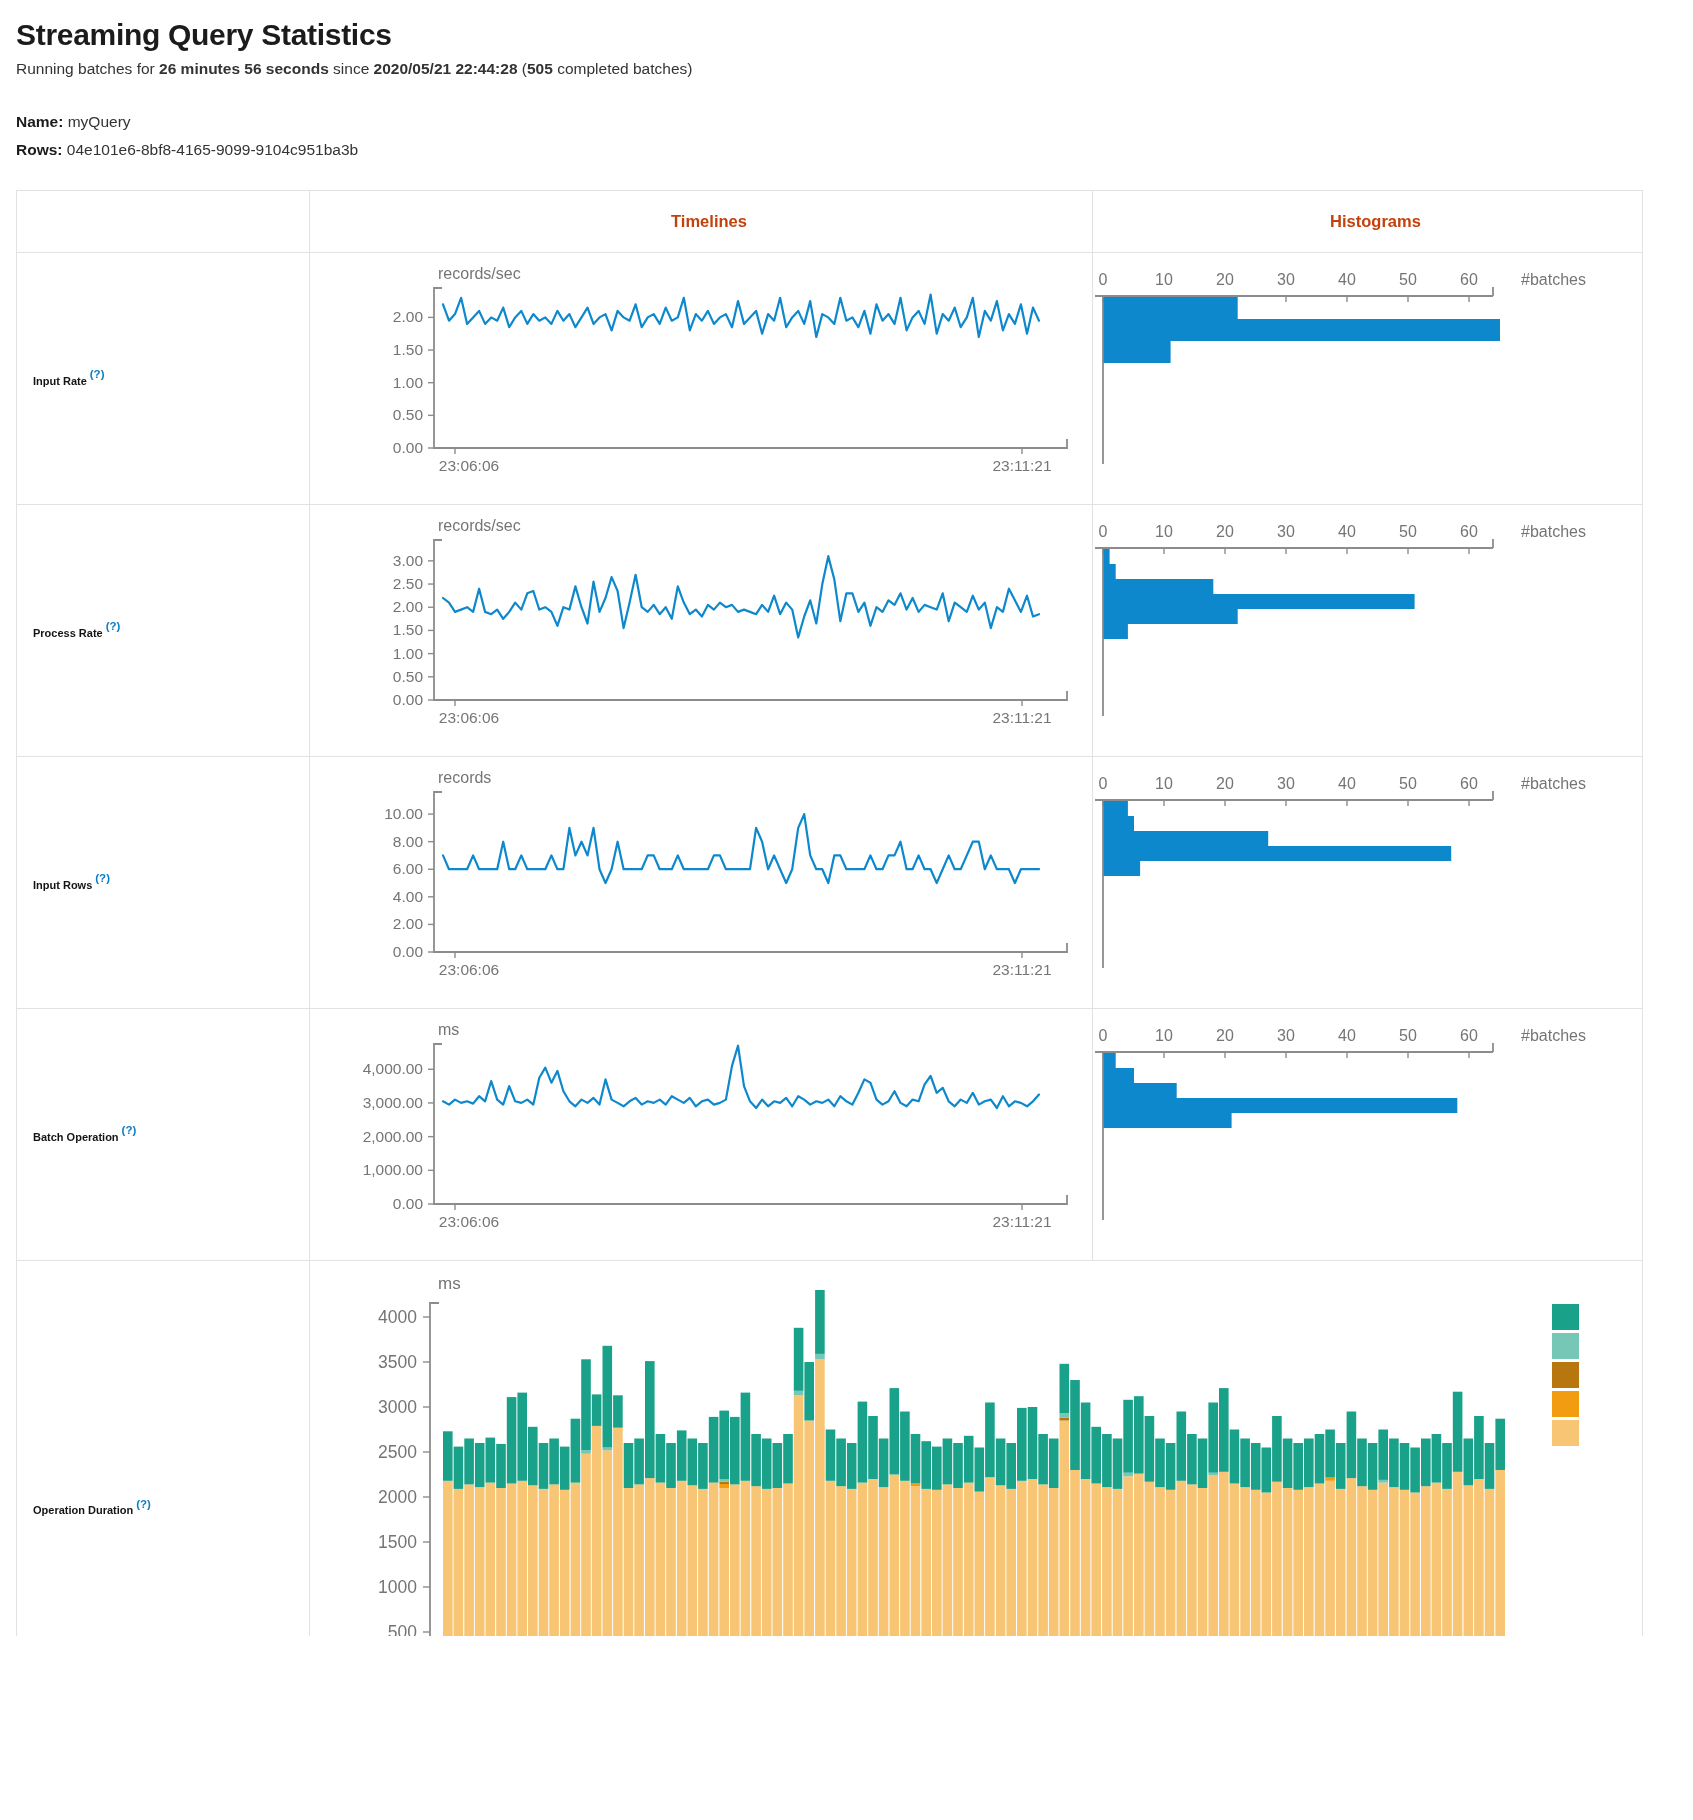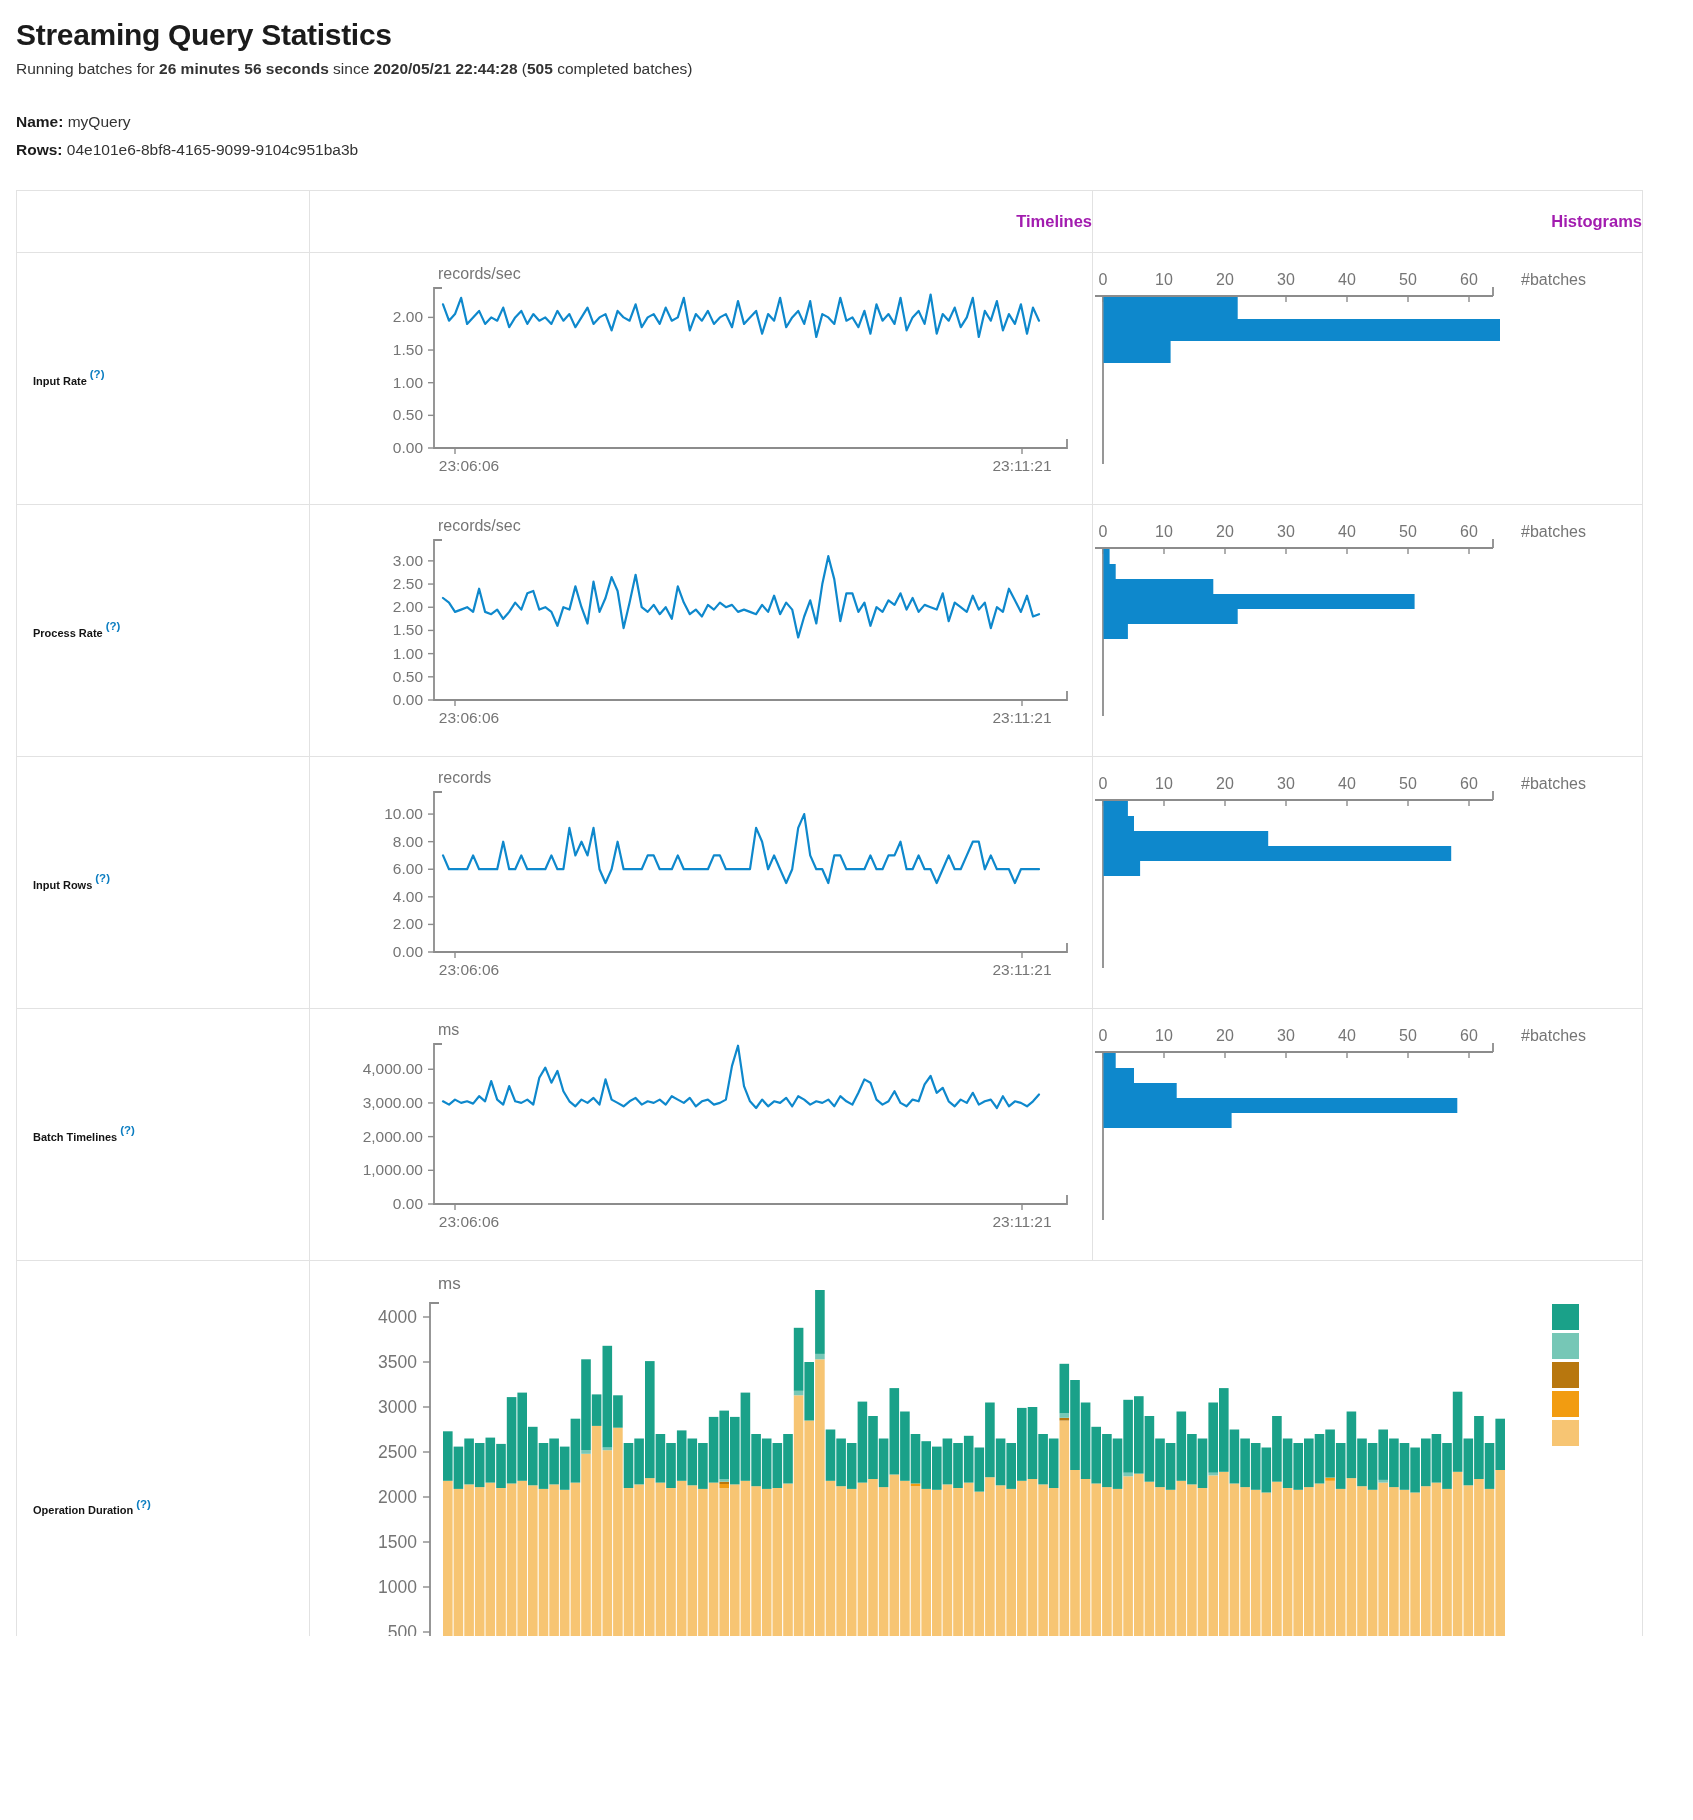--- a/index.html
+++ b/index.html
@@ -6,21 +6,21 @@
   .wrap{width:1693px;height:1636px;position:relative;overflow:hidden;}
   h1{margin:18px 0 8px 16px;font-size:30px;font-weight:700;color:#1b1b1b;letter-spacing:-0.3px;}
   .summary{margin:0 0 0 16px;font-size:15.5px;color:#333;}
   .meta{margin:30px 0 0 16px;font-size:15.5px;line-height:28px;color:#333;}
   .meta b{color:#1b1b1b;}
   table.stats{border-collapse:collapse;margin:26px 0 0 16px;table-layout:fixed;}
   table.stats td,table.stats th{border:1px solid #e2e2e2;padding:0;vertical-align:middle;}
   th.c1,td.c1{width:276px;}
   th.c2,td.c2{width:766px;text-align:center;}
   th.c3,td.c3{width:533px;}
-  tr.hdr th{height:61px;text-align:right;font-size:16.5px;color:#a21caf;padding-left:16px;background:#fff;}
+  tr.hdr th{height:61px;text-align:center;font-size:16.5px;color:#c2410c;padding-left:16px;background:#fff;}
   tr.datarow td{height:251px;}
   tr.oprow td{height:494px;vertical-align:middle;}
   .rowlabel{padding-left:16px;font-size:11px;font-weight:700;color:#141414;}
   .help{vertical-align:super;font-size:11.5px;color:#0b7dc1;font-weight:700;margin-left:3px;}
   .chartcell{position:relative;}
   .chartcell svg{display:block;}
   svg text{font-family:"Liberation Sans",sans-serif;}
 </style>
 </head>
 <body>
@@ -193,21 +193,21 @@
               <line x1="10" y1="43" x2="10" y2="211" stroke="#8c8c8c" stroke-width="1.8"></line>
               <rect x="10.5" y="44" width="24.4" height="15" fill="#0e88cc"></rect>
               <rect x="10.5" y="59" width="30.5" height="15" fill="#0e88cc"></rect>
               <rect x="10.5" y="74" width="164.7" height="15" fill="#0e88cc"></rect>
               <rect x="10.5" y="89" width="347.7" height="15" fill="#0e88cc"></rect>
               <rect x="10.5" y="104" width="36.6" height="15" fill="#0e88cc"></rect>
             </svg>
           </td>
     </tr>
     <tr class="datarow">
-      <td class="c1"><span class="rowlabel">Batch Timelines</span><span class="help">(?)</span></td>
+      <td class="c1"><span class="rowlabel">Batch Operation</span><span class="help">(?)</span></td>
       <td class="c2 chartcell">
             <svg width="766" height="251" viewBox="0 0 766 251">
               <text x="128" y="26" text-anchor="start" font-size="16" fill="#757575">ms</text>
               <path d="M132,35 L124,35 L124,195 L757,195 L757,186" stroke="#8c8c8c" fill="none" stroke-width="1.8"></path>
               <line x1="118" y1="60.26315789473685" x2="124" y2="60.26315789473685" stroke="#8c8c8c" stroke-width="1.4"></line>
               <text x="113" y="65.26315789473685" text-anchor="end" font-size="15.5" fill="#757575">4,000.00</text>
               <line x1="118" y1="93.94736842105263" x2="124" y2="93.94736842105263" stroke="#8c8c8c" stroke-width="1.4"></line>
               <text x="113" y="98.94736842105263" text-anchor="end" font-size="15.5" fill="#757575">3,000.00</text>
               <line x1="118" y1="127.63157894736842" x2="124" y2="127.63157894736842" stroke="#8c8c8c" stroke-width="1.4"></line>
               <text x="113" y="132.63157894736844" text-anchor="end" font-size="15.5" fill="#757575">2,000.00</text>

